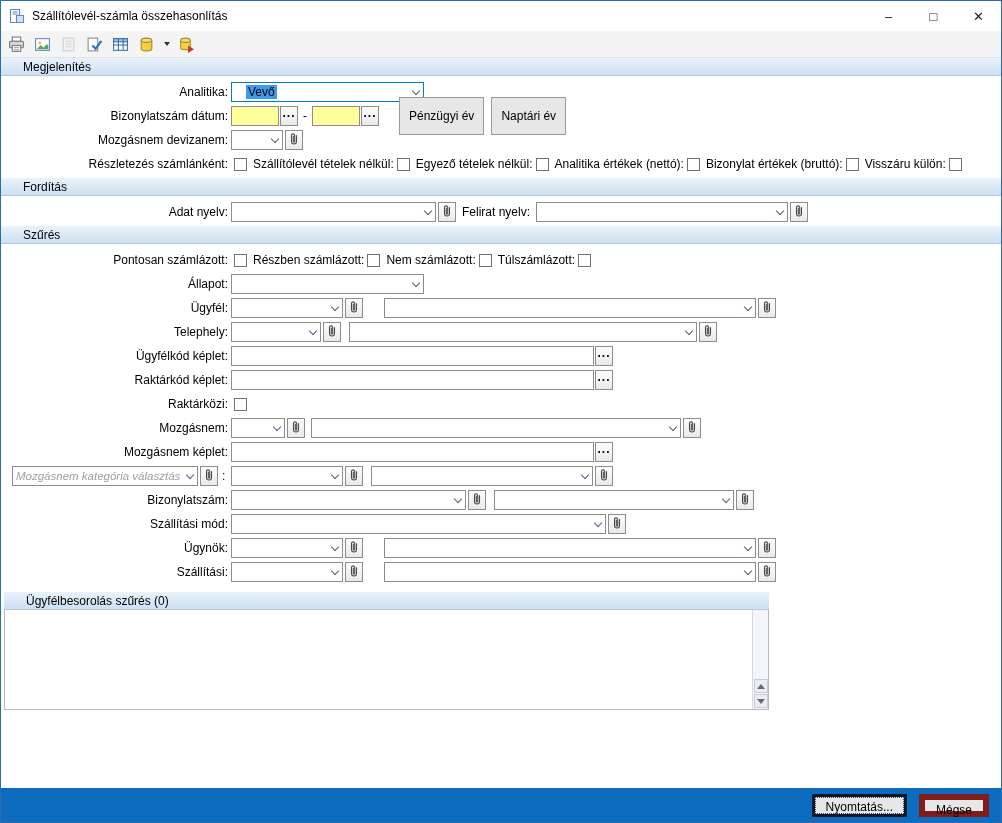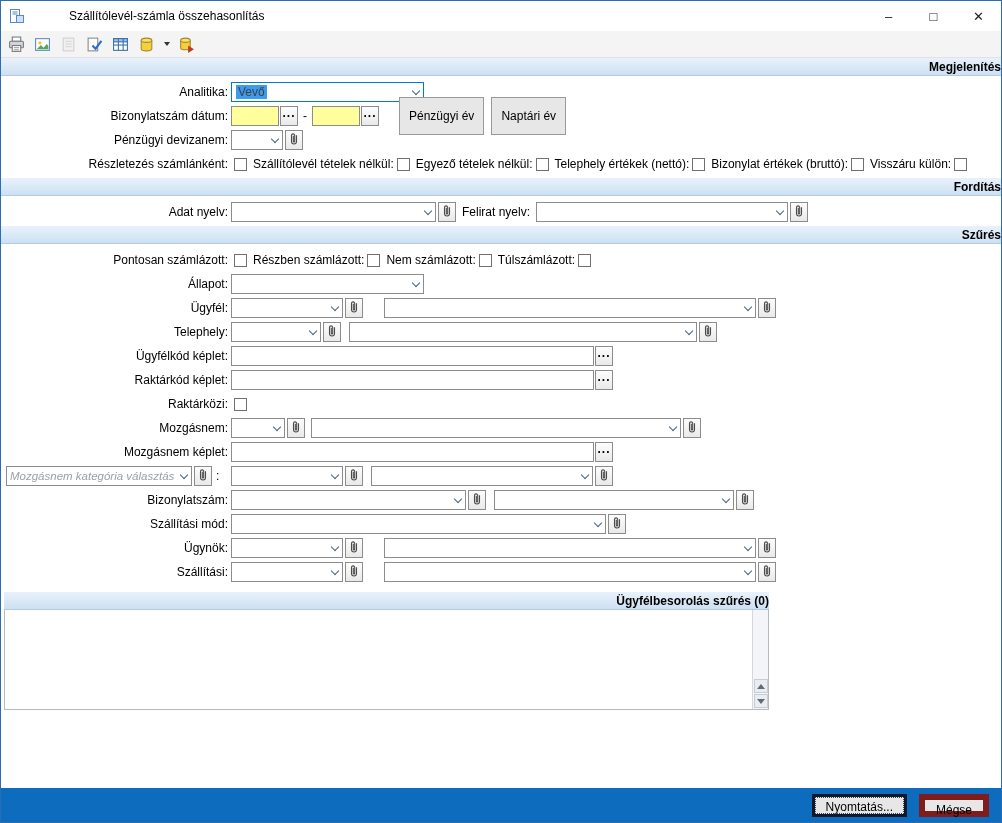--- a/index.html
+++ b/index.html
@@ -6,46 +6,46 @@
   html,body { background:#cfcfcf; }
   body { font-family:"Liberation Sans", sans-serif; font-size:12px; color:#000; }
   button { font:inherit; cursor:default; }
 
   .window { width:1002px; height:823px; background:#fff; border:1px solid #2a6db0;
             display:flex; flex-direction:column; overflow:hidden; }
 
   
   .titlebar { height:30px; display:flex; align-items:center; padding-left:8px; background:#fff; flex:0 0 auto;}
   .title-icon { width:17px; height:17px; margin-right:6px; display:flex; align-items:center; }
-  .title-text { flex:1; font-size:12px;margin-left:37px; }
+  .title-text { flex:1; font-size:12px; }
   .win-btn { width:45px; height:30px; display:flex; align-items:center; justify-content:center;
              font-size:13px; color:#1a1a1a; background:transparent; border:none; }
 
   
   .toolbar { height:27px; background:#f4f4f4; border-bottom:1px solid #e2e2e2; display:flex;
              align-items:center; padding-left:4px; gap:3px; flex:0 0 auto;}
   .tb-icon { width:23px; height:23px; display:flex; align-items:center; justify-content:center; background:transparent; border:none;}
   .tb-caret { width:0; height:0; border-left:3px solid transparent; border-right:3px solid transparent;
               border-top:4px solid #333; }
   .tb-caret-btn { width:11px; height:23px; display:flex; align-items:center; justify-content:center; background:transparent; border:none;}
 
   
   .band { height:18px; background:linear-gradient(#e9f2fc,#cde0f2); border-bottom:1px solid #b3cce6;
-          display:flex; align-items:center; padding-left:4px; font-weight:bold; flex:0 0 auto;justify-content:flex-end;}
+          display:flex; align-items:center; padding-left:22px; font-weight:normal; flex:0 0 auto;}
 
   .rows { padding:4px 0 2px 0; }
   .row { display:flex; align-items:center; height:24px; }
   .lbl { flex:0 0 230px; text-align:right; padding-right:3px; white-space:nowrap; }
   .inl { white-space:nowrap; }
 
   
   .combo { height:20px; border:1px solid #8c8c8c; background:#fff; display:flex; align-items:stretch; flex:0 0 auto;}
   .combo.focused { border-color:#0078d7; }
   .combo .txt { flex:1; padding:0 3px; display:flex; align-items:center; overflow:hidden; white-space:nowrap; }
-  .combo .sel { background:#3d9bee; color:#404040; margin:1px 0 1px 1px; padding:0 2px; }
+  .combo .sel { background:#3d9bee; color:#000000; margin:1px 0 1px 11px; padding:0 2px; }
   .combo .arr { width:15px; display:flex; align-items:center; justify-content:center; }
   .chev { width:6px; height:6px; border-right:1.3px solid #46627f; border-bottom:1.3px solid #46627f;
           transform:rotate(45deg); margin-top:-3px; }
   .ph { font-style:italic; color:#9aa0a6; font-size:11.5px; }
 
   
   .clip { width:18px; height:20px; margin-left:2px; border:1px solid #8c8c8c;
           background:linear-gradient(#fdfdfd,#e9e9e9); display:flex; align-items:center; justify-content:center; flex:0 0 auto;}
   .ell  { width:18px; height:20px; margin-left:1px; border:1px solid #8c8c8c;
           background:linear-gradient(#fdfdfd,#e9e9e9); display:flex; align-items:flex-start; justify-content:center;
@@ -60,21 +60,21 @@
 
   
   .w48{width:48px}.w52{width:52px}.w54{width:54px}.w90{width:90px}.w112{width:112px}
   .w186{width:186px}.w193{width:193px}.w205{width:205px}.w222{width:222px}.w235{width:235px}
   .w240{width:240px}.w252{width:252px}.w348{width:348px}.w363{width:363px}.w370{width:370px}
   .w372{width:372px}.w375{width:375px}
   .g6{margin-left:6px}.g7{margin-left:7px}.g8{margin-left:8px}
   .g16{margin-left:6px}.g20{margin-left:20px}.g21{margin-left:21px}
   .dash{margin:0 5px;}
 
-  .lbl-zone { flex:0 0 230px; display:flex; align-items:center; padding-left:5px; }
+  .lbl-zone { flex:0 0 230px; display:flex; align-items:center; padding-left:11px; }
   .colon { margin-left:4px; }
 
   
   .cat-section { margin:6px 0 0 3px; width:765px; }
   .cat-band { width:765px; }
   .grid { width:765px; border:1px solid #b5bac1; border-top:none; }
   .grid-header { display:flex; height:20px; background:linear-gradient(#ffffff,#edeff2); border-bottom:1px solid #c3c7cc; }
   .gcol { padding:2px 4px; border-right:1px solid #d5d8dc; overflow:hidden; white-space:nowrap; }
   .c1{flex:0 0 217px}.c2{flex:0 0 150px}.c3{flex:1}
   .ghead-sb { flex:0 0 16px; }
@@ -203,42 +203,42 @@
       <span class="dash">-</span>
       <div class="yellow w48"></div>
       <button class="ell">
           <span>...</span>
         </button>
       <button class="pbtn g20">Pénzügyi év</button>
       <button class="pbtn g7">Naptári év</button>
     </div>
 
     <div class="row">
-      <span class="lbl">Pénzügyi devizanem:</span>
+      <span class="lbl">Mozgásnem devizanem:</span>
       <div class="combo w52">
         <span class="txt"></span>
         <span class="arr">
             <span class="chev"></span>
           </span>
       </div>
       <button class="clip">
           <span class="clip-ico"><svg width="10" height="14" viewBox="0 0 10 14">
               <path d="M7.5 3.2 v6.3 a2.5 2.5 0 0 1 -5 0 V3.5 a1.6 1.6 0 0 1 3.2 0 v5.8 a0.7 0.7 0 0 1 -1.4 0 V3.8" fill="none" stroke="#4a4a4a" stroke-width="1.1"></path>
             </svg></span>
         </button>
     </div>
 
     <div class="row">
       <span class="lbl">Részletezés számlánként:</span>
       <div class="cbox"></div>
       <span class="inl">Szállítólevél tételek nélkül:</span>
       <div class="cbox"></div>
       <span class="inl">Egyező tételek nélkül:</span>
       <div class="cbox"></div>
-      <span class="inl">Telephely értékek (nettó):</span>
+      <span class="inl">Analitika értékek (nettó):</span>
       <div class="cbox"></div>
       <span class="inl">Bizonylat értékek (bruttó):</span>
       <div class="cbox"></div>
       <span class="inl">Visszáru külön:</span>
       <div class="cbox"></div>
     </div>
   </div>
 
   <div class="band">
     <span>Fordítás</span>

